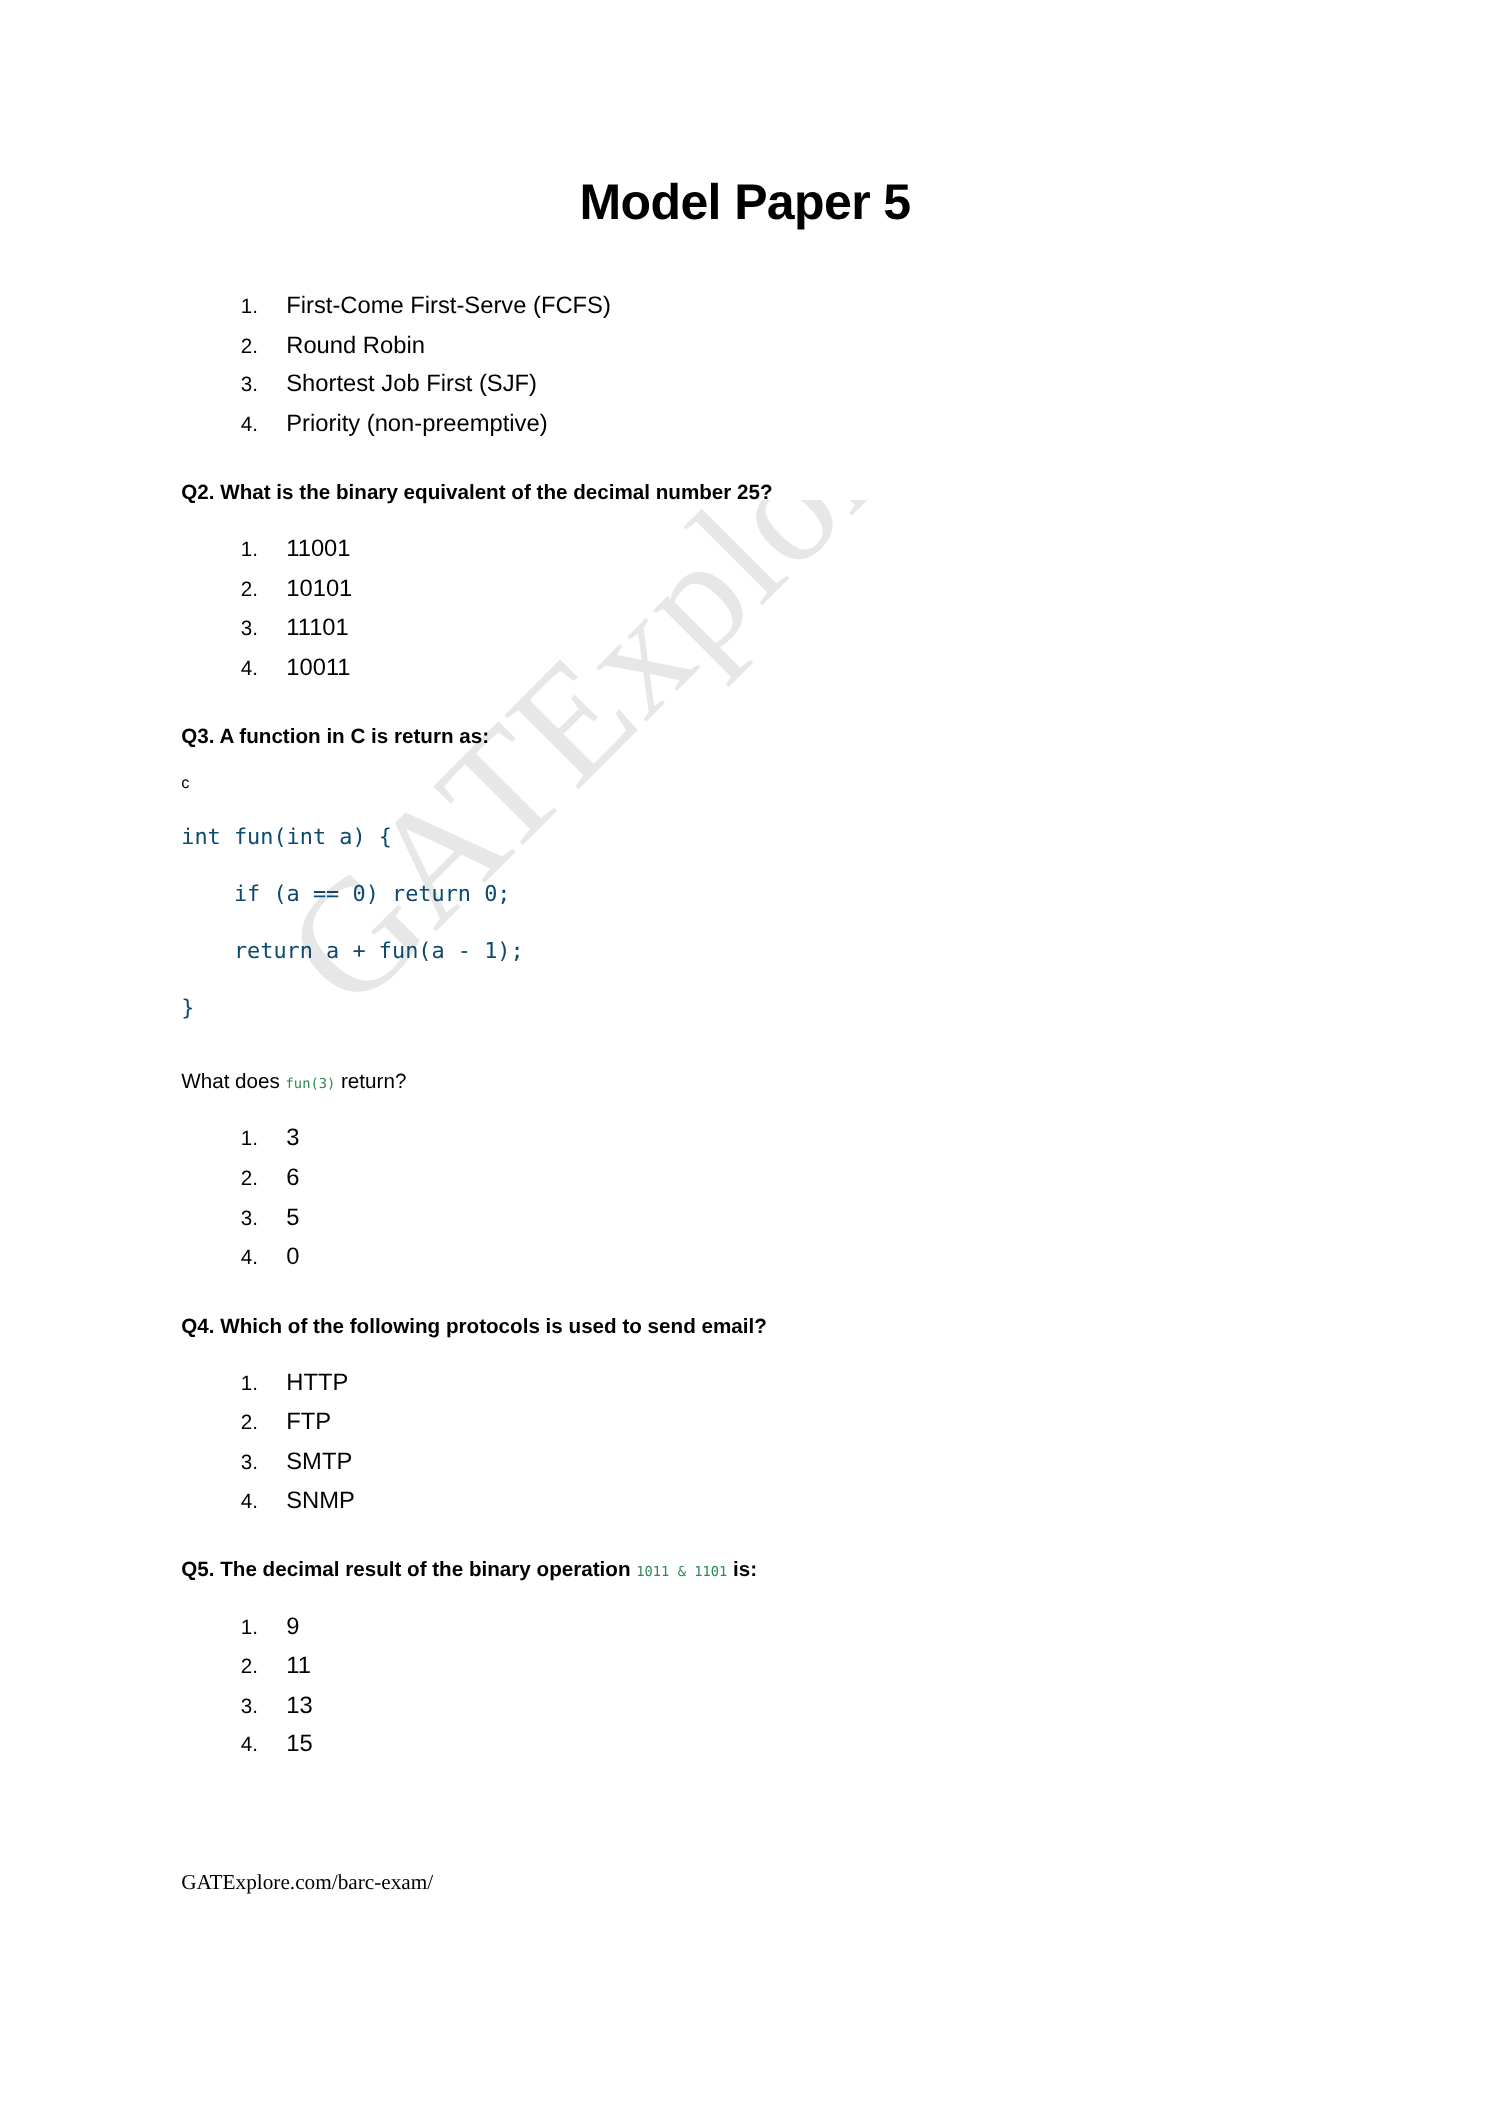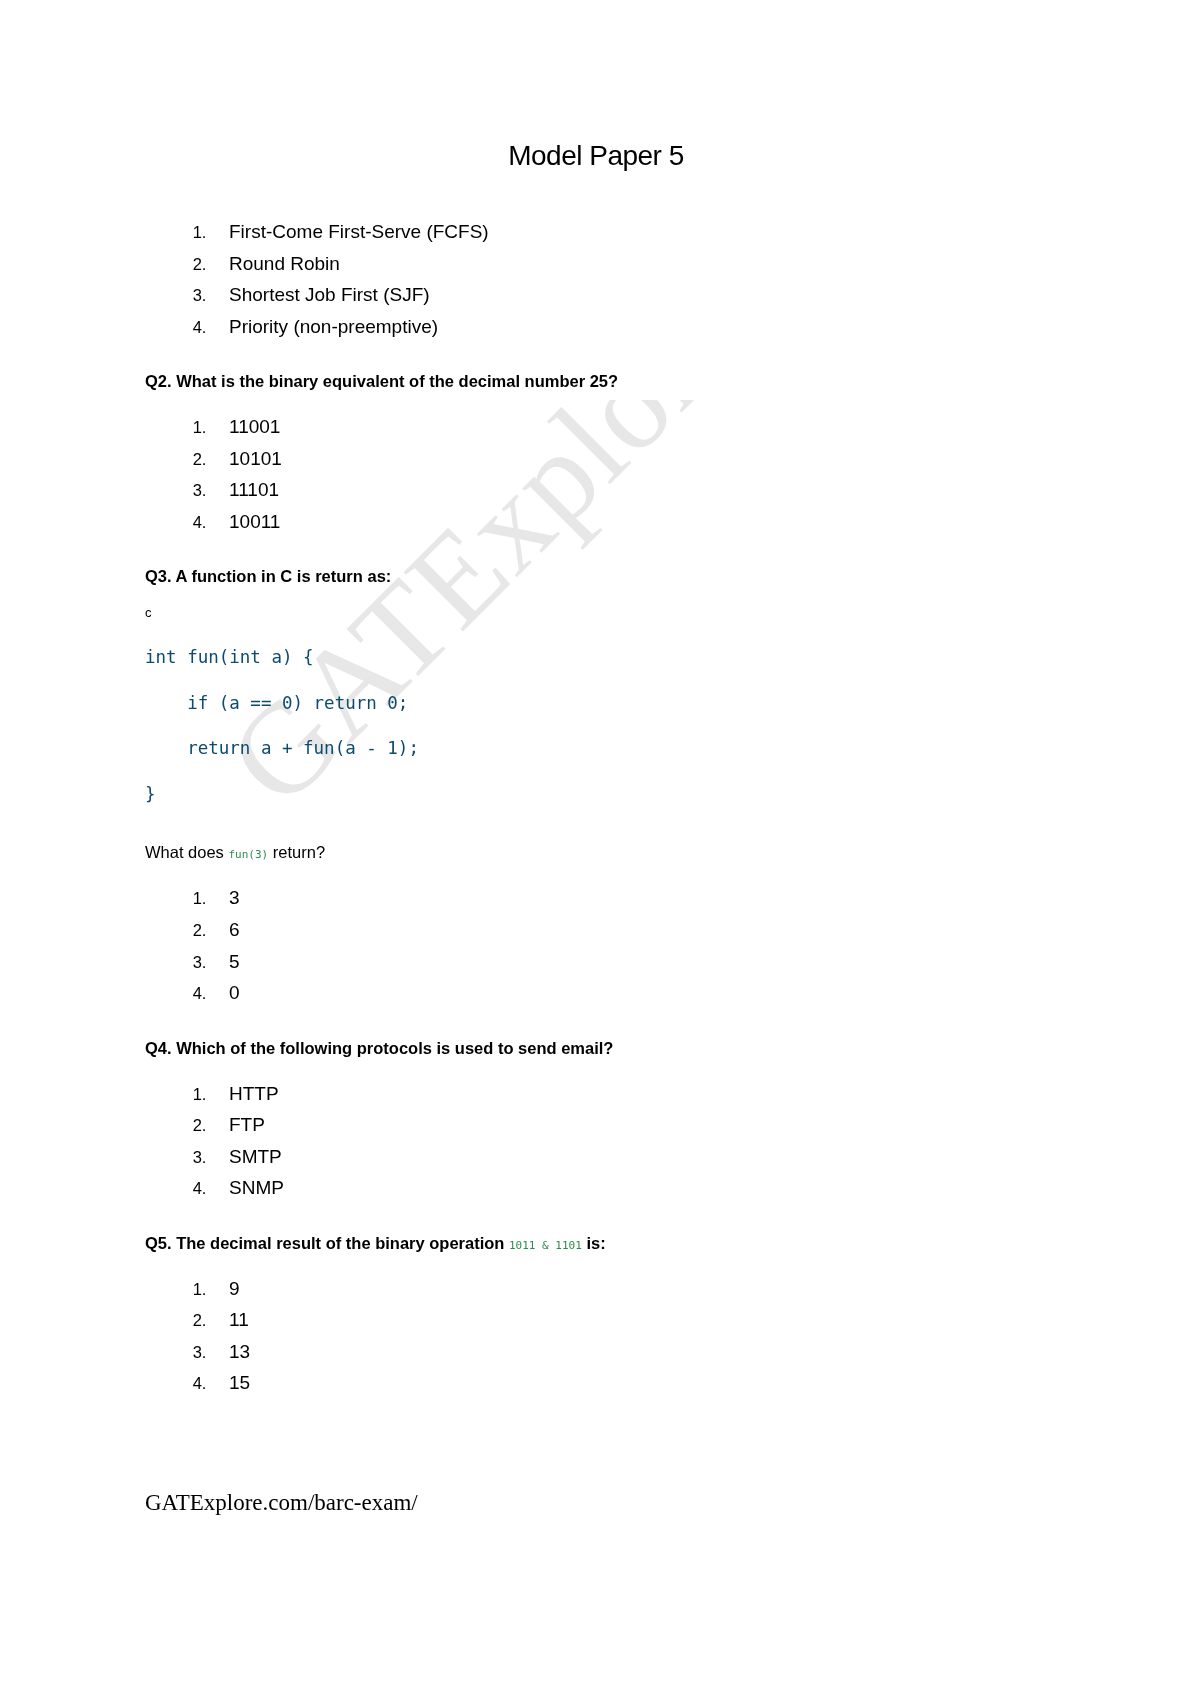--- a/index.html
+++ b/index.html
@@ -41,22 +41,22 @@
     transform: rotate(-45deg);
     transform-origin: left top;
     white-space: nowrap;
   }
   .content {
     position: relative;
     z-index: 2;
     padding: 140px 145px 0 145px;
   }
   h1.title {
-    font-size: 28px;
-    font-weight: normal;
+    font-size: 40px;
+    font-weight: bold;
     text-align: center;
     margin: 0 0 44px 0;
     letter-spacing: -0.5px;
   }
   .qtext {
     font-size: 16.5px;
     font-weight: bold;
     margin: 0 0 18px 0;
     line-height: 1.4;
   }
@@ -97,21 +97,21 @@
     font-size: 11px;
   }
   .q5 .mono-green {
     font-weight: normal;
   }
   .footer {
     position: absolute;
     left: 145px;
     bottom: 168px;
     font-family: "Liberation Serif", serif;
-    font-size: 23px;
+    font-size: 17px;
     color: #000;
     z-index: 2;
   }
 </style>
 </head>
 <body>
 
 <div class="page">
 
   <div class="watermark">

